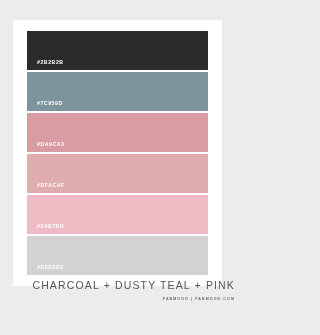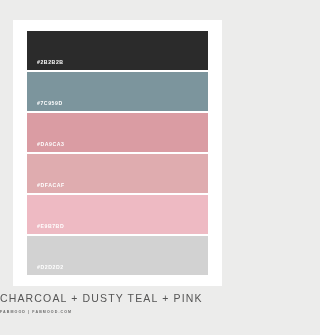--- a/index.html
+++ b/index.html
@@ -47,23 +47,23 @@
     letter-spacing: 0.55px;
     font-weight: 700;
     padding-left: 10px;
     padding-bottom: 5px;
     white-space: nowrap;
     line-height: 1;
   }
   #caption-area {
     position: absolute;
     left: 0;
-    top: 293px;
+    top: 280px;
     width: 235px;
-    text-align: left;
+    text-align: right;
   }
   #palette-title {
     font-family: "Liberation Sans", sans-serif;
     font-size: 10.5px;
     letter-spacing: 1.15px;
     color: #555555;
     font-weight: 400;
     line-height: 1;
     white-space: nowrap;
   }

